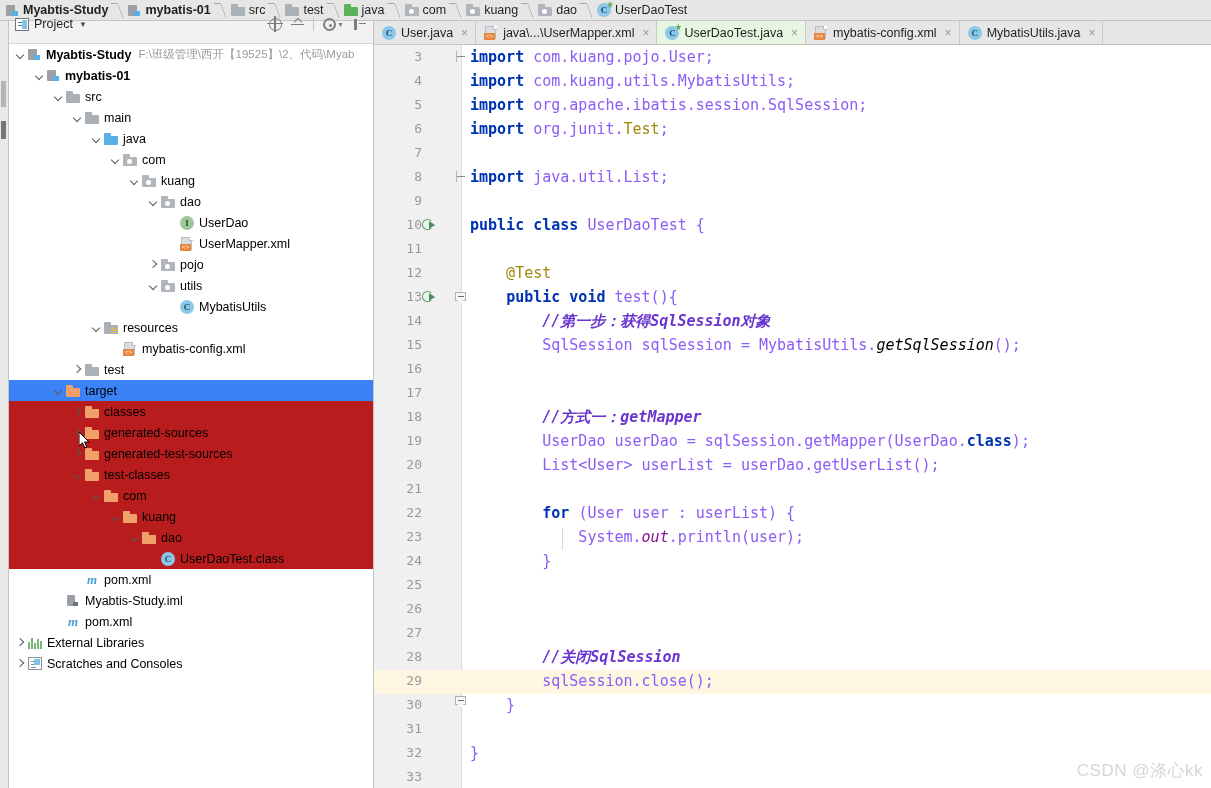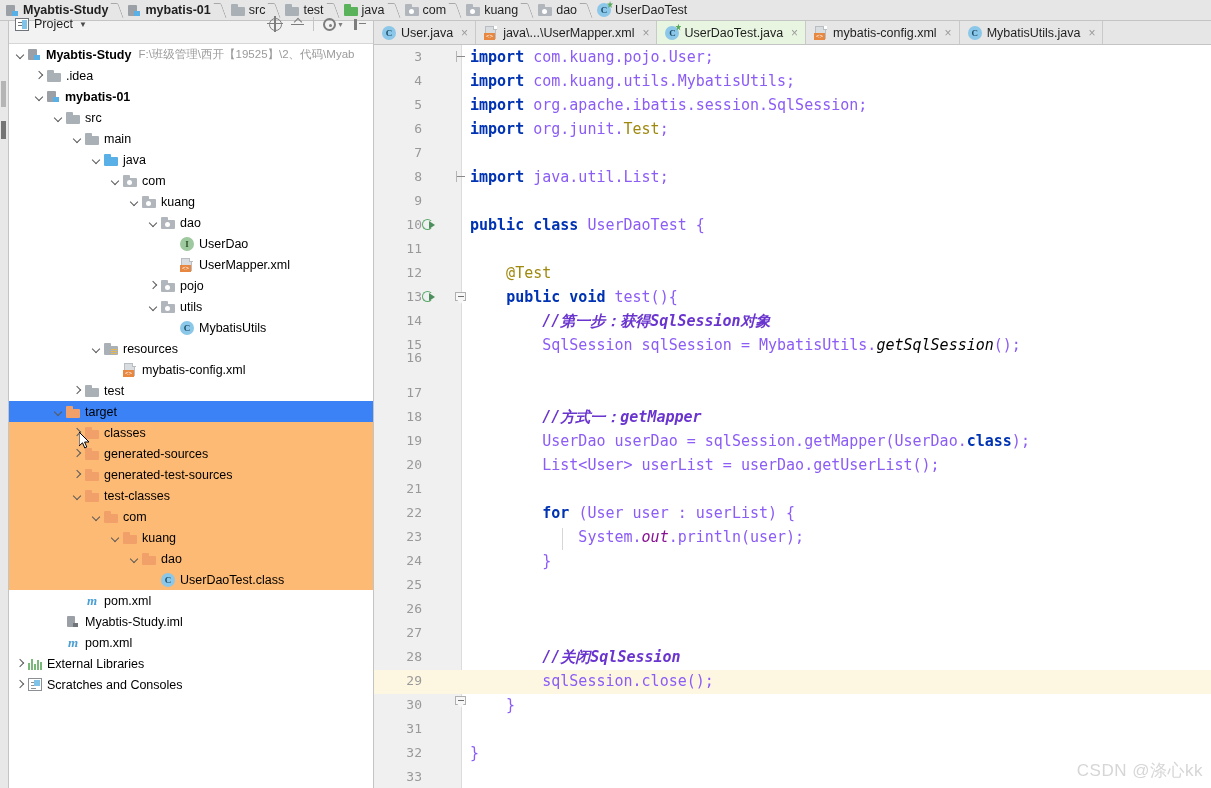--- a/index.html
+++ b/index.html
@@ -132,21 +132,21 @@
     border-right: 1.6px solid #5a5a5a; border-bottom: 1.6px solid #5a5a5a; transform: rotate(45deg);
   }
   .row .arrow.right::after {
     content: ""; position: absolute; left: 2px; top: 2px; width: 5px; height: 5px;
     border-right: 1.6px solid #5a5a5a; border-top: 1.6px solid #5a5a5a; transform: rotate(45deg);
   }
   .row .lbl { margin-left: 5px; }
   .row.bold .lbl { font-weight: bold; }
   .row .path { margin-left: 7px; font-size: 11.5px; color: #9b9b9b; overflow: hidden; }
   .row.sel { background: #3b82f6; }
-  .row.tinted { background: #fdba74; }
+  .row.tinted { background: #b91c1c; }
 
   .cursor-arrow { position: absolute; left: 70px; top: 411px; width: 12px; height: 18px; z-index: 5; }
 
   
   .tabs {
     position: absolute; left: 374px; top: 21px; width: 837px; height: 24px;
     background: #e6e6e6; border-bottom: 1px solid #c4c4c4; display: flex; align-items: stretch;
   }
   .tab {
     display: flex; align-items: center; gap: 5px; padding: 0 7px 0 8px;
@@ -311,28 +311,20 @@
     <div class="tree" id="tree">
         <div class="row bold" style="padding-left: 6px;">
           <span class="arrow down"></span>
           <span class="ic ic-module">
             <span class="m1"></span>
             <span class="m2"></span>
           </span>
           <span class="lbl">Myabtis-Study</span>
           <span class="path">F:\班级管理\西开【19525】\2、代码\Myab</span>
         </div>
-        <div class="row" style="padding-left: 25px;">
-          <span class="arrow right"></span>
-          <span class="ic ic-folder f-gray">
-            <span class="ft"></span>
-            <span class="fb"></span>
-          </span>
-          <span class="lbl">.idea</span>
-        </div>
         <div class="row bold" style="padding-left: 25px;">
           <span class="arrow down"></span>
           <span class="ic ic-module">
             <span class="m1"></span>
             <span class="m2"></span>
           </span>
           <span class="lbl">mybatis-01</span>
         </div>
         <div class="row" style="padding-left: 44px;">
           <span class="arrow down"></span>
@@ -663,21 +655,21 @@
           </div>
         </div>
         <div class="lrow" style="top: 265px;">
           <div class="lnum">14</div>
           <div class="lcode"><span class="cm">        //第一步：获得SqlSession对象</span></div>
         </div>
         <div class="lrow" style="top: 289px;">
           <div class="lnum">15</div>
           <div class="lcode"><span class="plain">        SqlSession sqlSession = MybatisUtils.</span><span class="methi">getSqlSession</span><span class="plain">();</span></div>
         </div>
-        <div class="lrow" style="top: 302px; padding-left: 24px;">
+        <div class="lrow" style="top: 313px; padding-left: 24px;">
           <div class="lnum">16</div>
           <div class="lcode"></div>
         </div>
         <div class="lrow" style="top: 337px;">
           <div class="lnum">17</div>
           <div class="lcode"></div>
         </div>
         <div class="lrow" style="top: 361px;">
           <div class="lnum">18</div>
           <div class="lcode"><span class="cm">        //方式一：getMapper</span></div>

